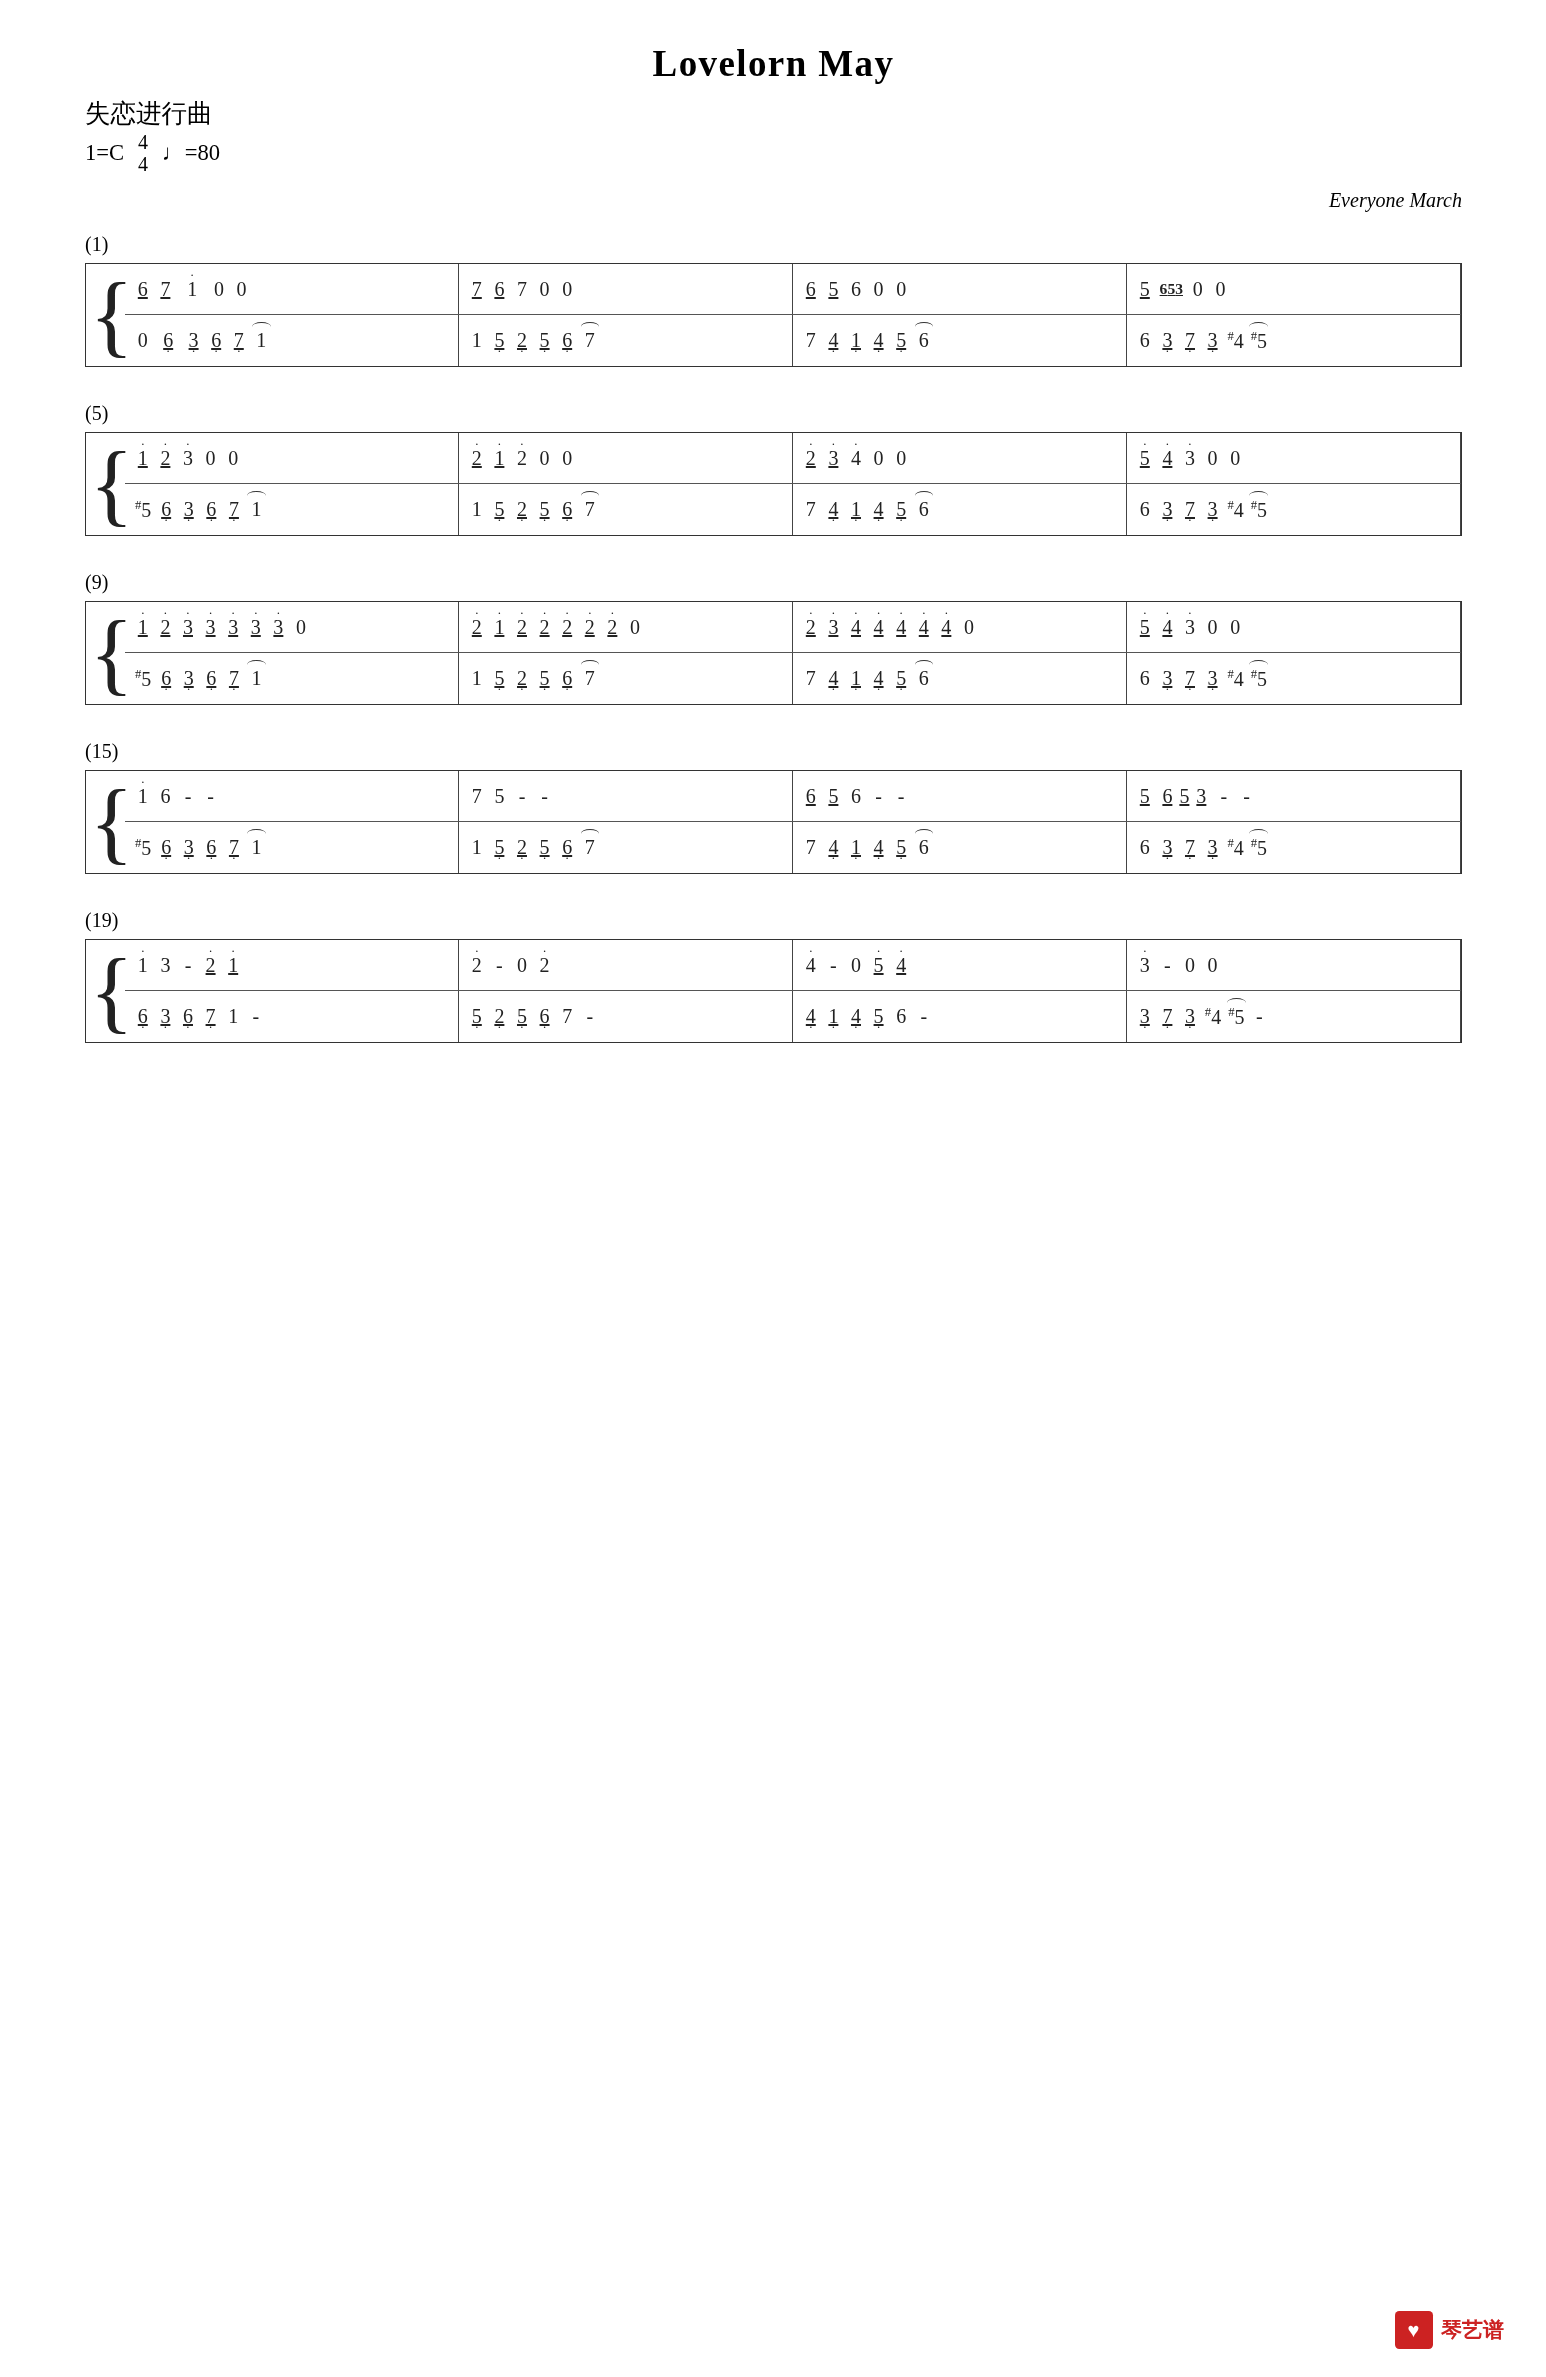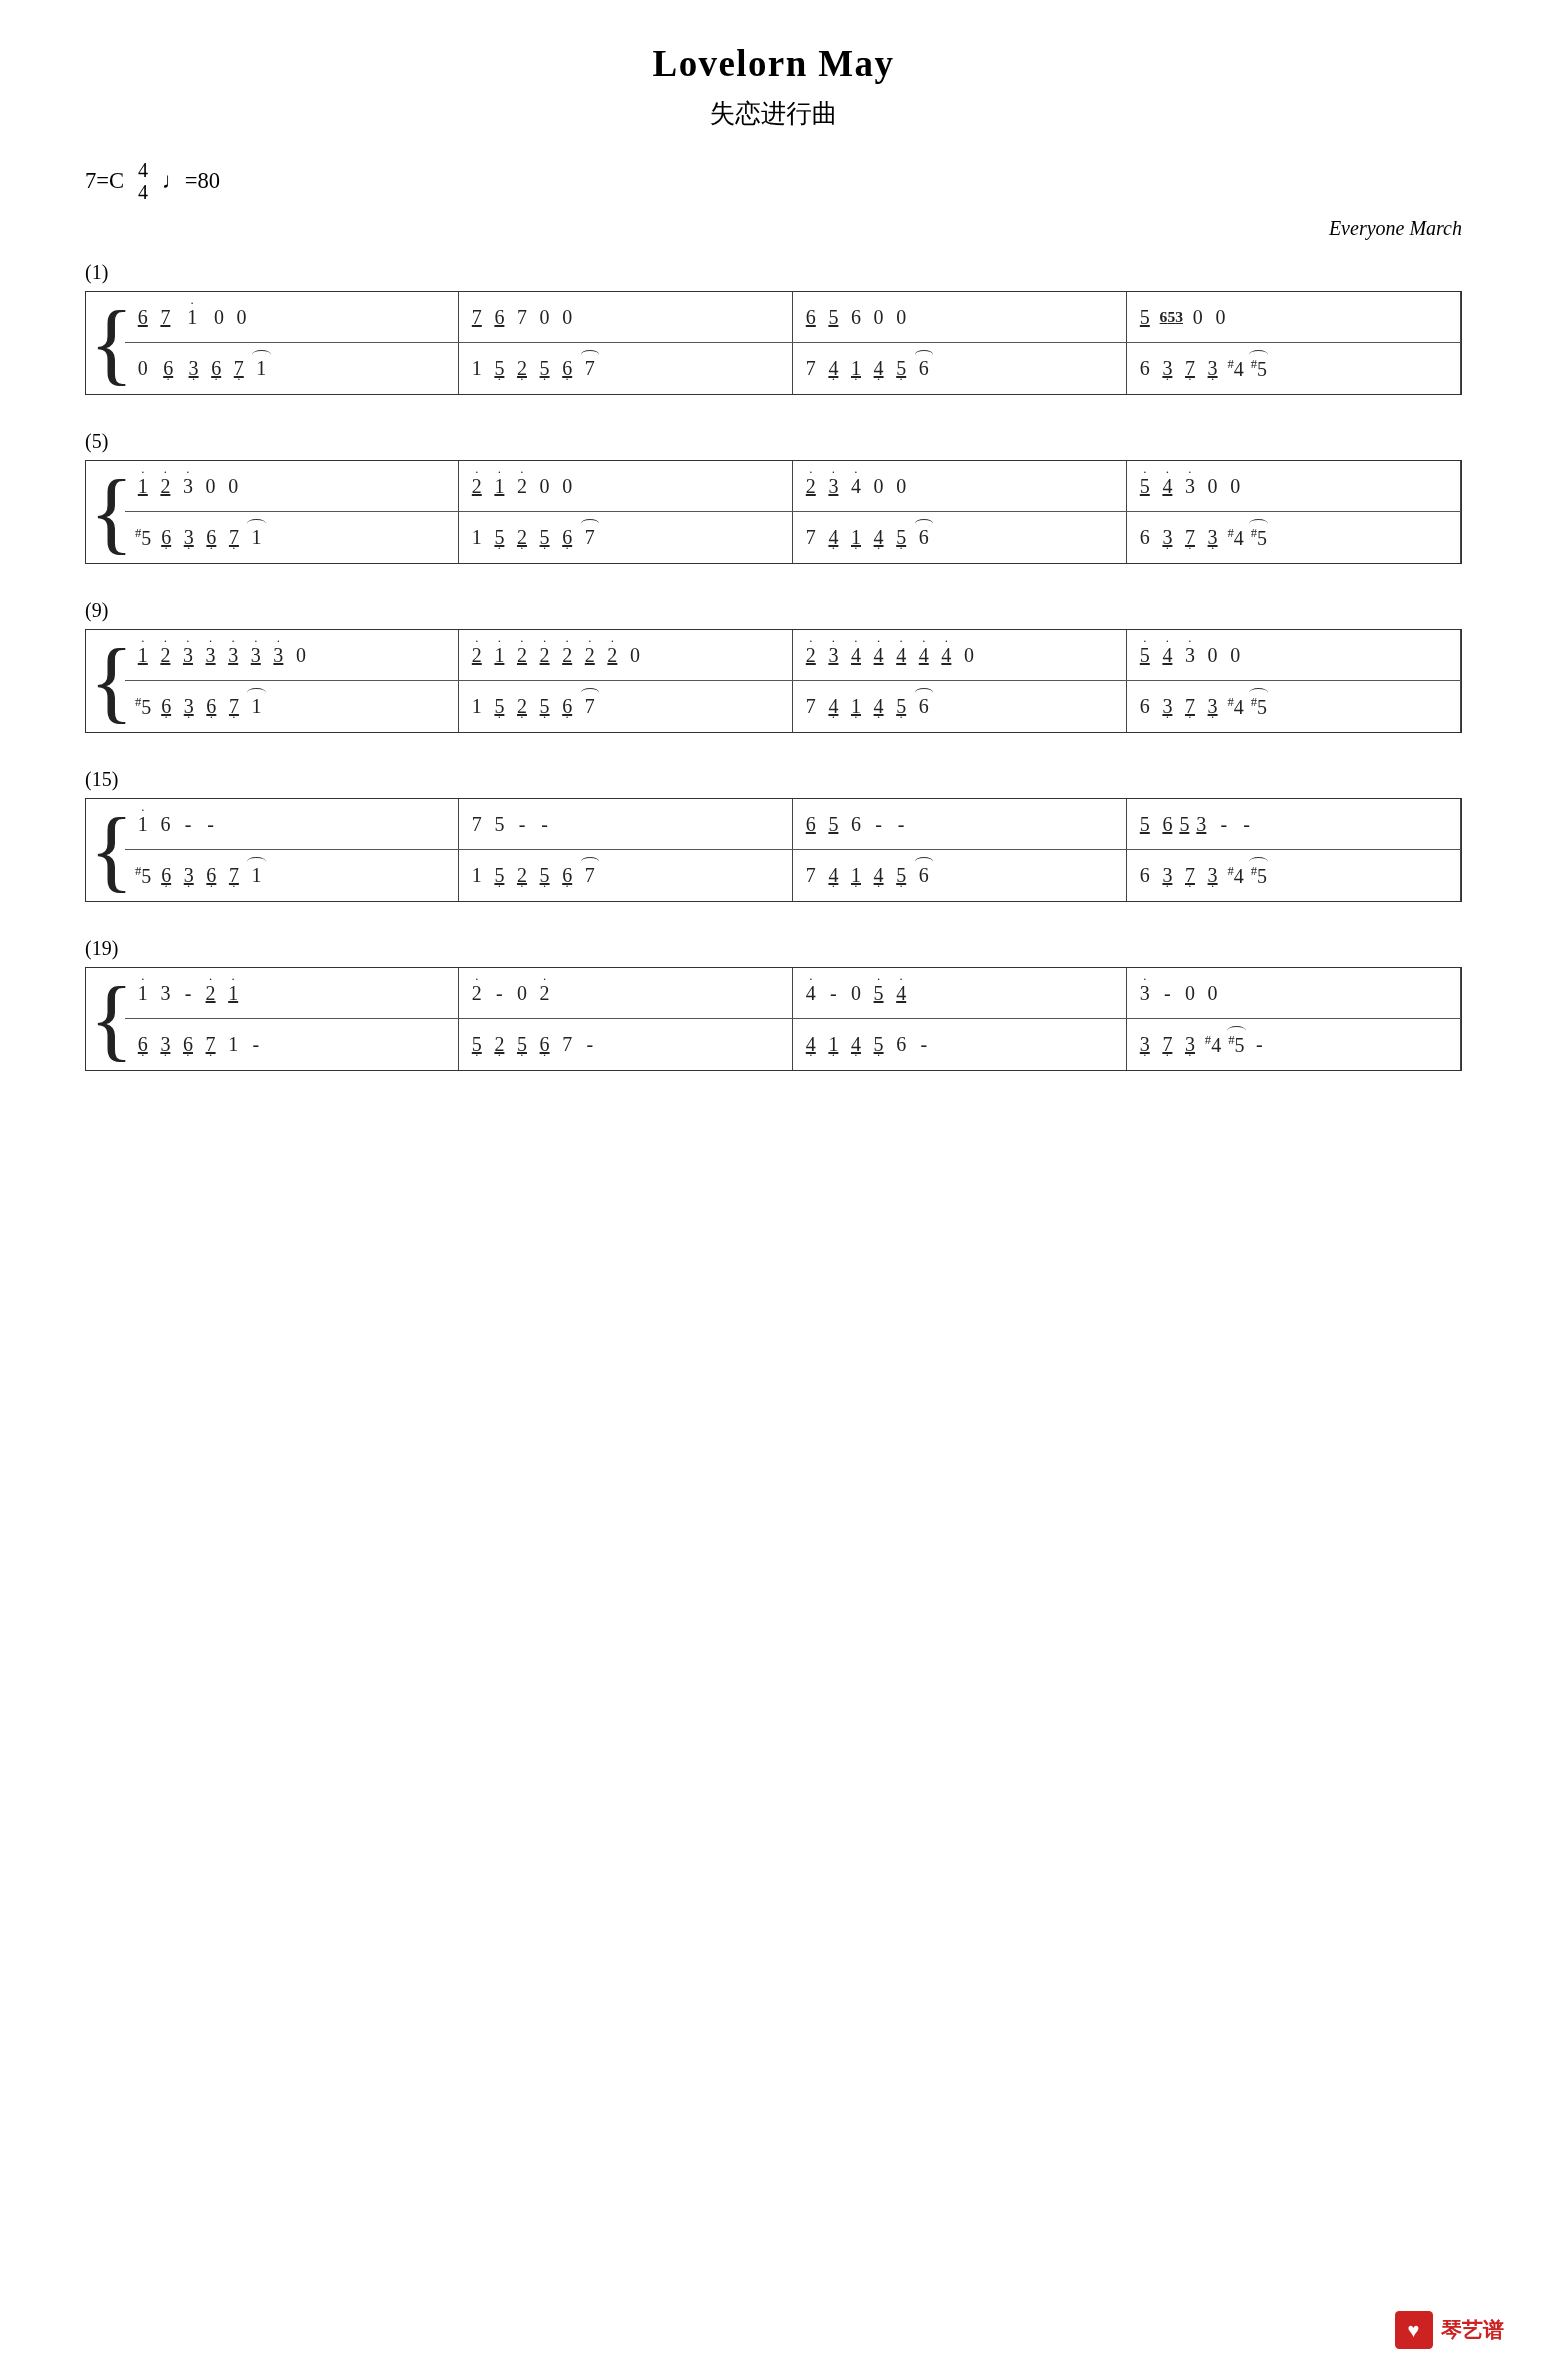--- a/index.html
+++ b/index.html
@@ -12,23 +12,21 @@
       padding: 42px 85px;
     }
     .page-title {
       text-align: center;
       font-size: 37px;
       font-weight: bold;
       margin-bottom: 11.3px;
       letter-spacing: 1.4px;
     }
     .subtitle {
-      text-align: center;
       font-size: 25.5px;
-      margin-bottom: 28px;
     }
     .attribution {
       text-align: right;
       font-size: 20px;
       font-style: italic;
       margin-bottom: 21px;
     }
     .section-label {
       font-size: 20px;
       margin-bottom: 7px;
@@ -120,21 +118,21 @@
       display: inline;
     }
   </style>
 </head>
 <body>
 
 <div class="page-title">Lovelorn May</div>
 <div class="subtitle">失恋进行曲</div>
 
 <div style="font-size:22.6px; display:flex; align-items:center; gap:14px; margin-bottom:14px;">
-  <span>7=C</span>
+  <span>1=C</span>
   <span style="display:inline-flex;flex-direction:column;align-items:center;font-size:20px;line-height:1.1;">
     <span>4</span>
     <span>4</span>
   </span>
   <span>♩=80</span>
 </div>
 
 <div class="attribution">Everyone March</div>
 
 <div class="section-label">(1)</div>

